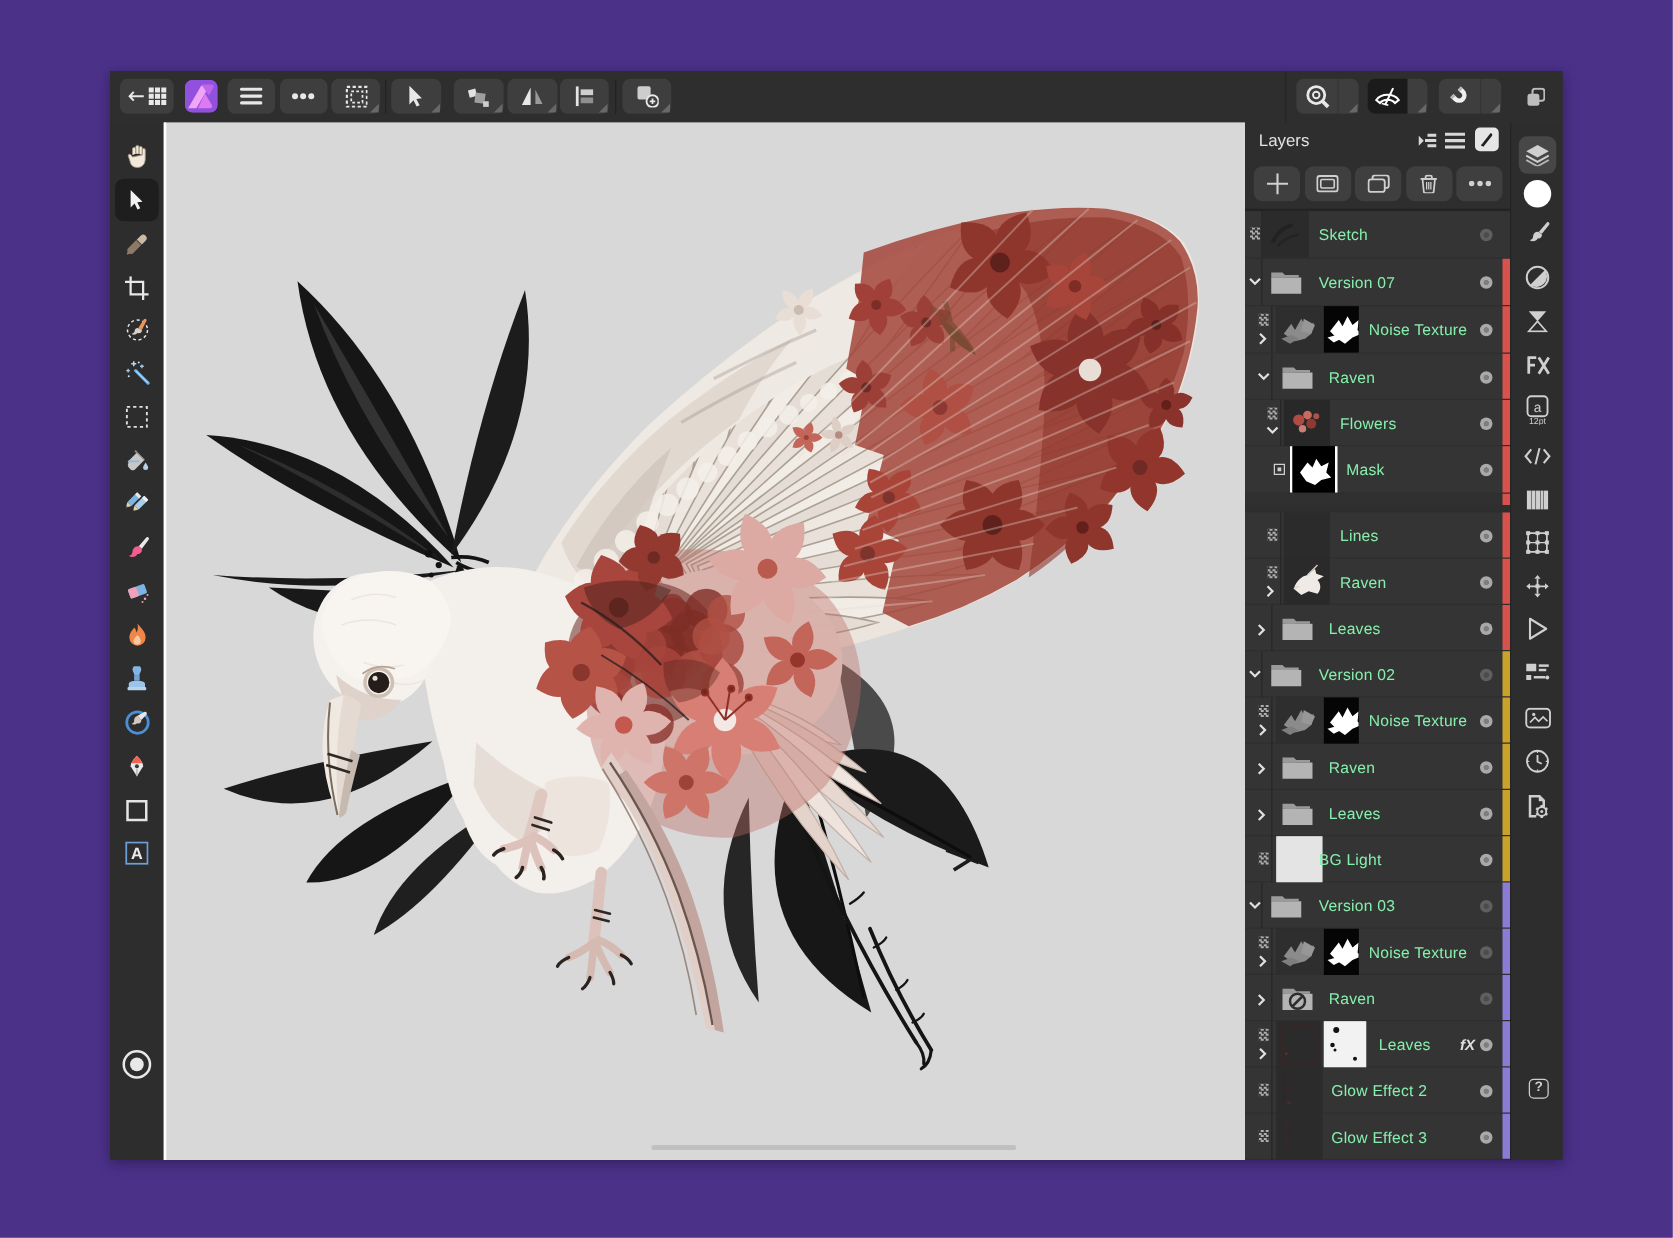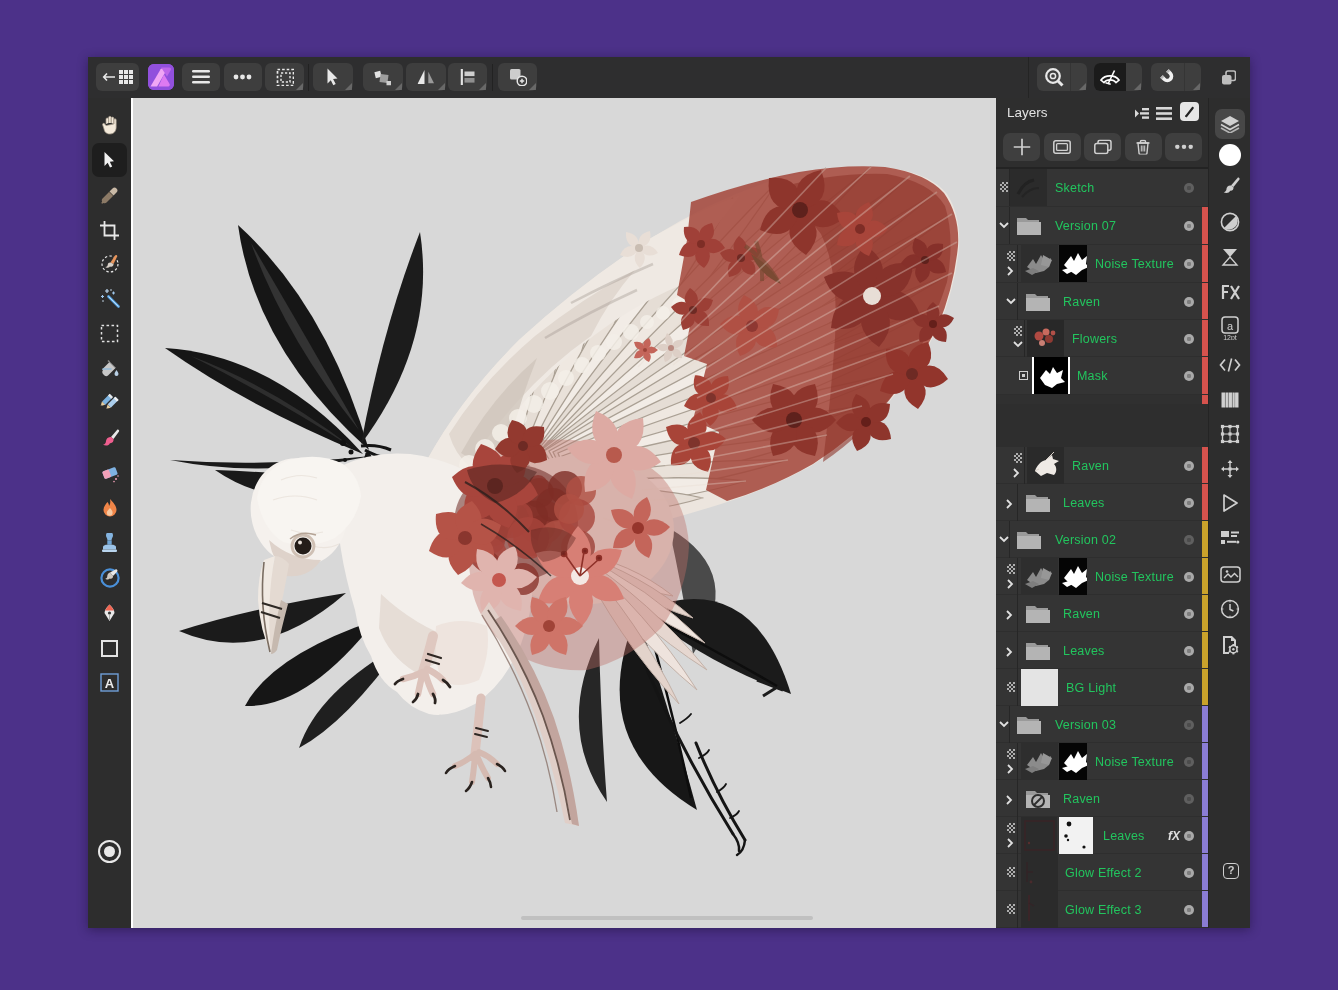--- a/index.html
+++ b/index.html
@@ -9,21 +9,21 @@
 #canvas{position:absolute;left:43px;top:41px;width:865px;height:830px;background:#d8d8d8}
 #lpanel{position:absolute;left:908px;top:41px;width:212px;height:830px;background:#2e2e2e}
 #rbar{position:absolute;left:1120px;top:41px;width:42px;height:830px;background:#2d2d2d;border-left:1px solid #242424}
 .btn{position:absolute;height:28px;top:6px;background:#3e3e3e;border-radius:6px}
 .btn svg{position:absolute;left:50%;top:50%;transform:translate(-50%,-50%)}
 .fold{position:absolute;right:1px;bottom:1px;width:0;height:0;border-style:solid;border-width:0 0 7px 7px;border-color:transparent transparent #8a8a8a transparent;opacity:.55}
 .vsep{position:absolute;top:7px;height:27px;width:1px;background:#222}
 .tool{position:absolute;left:0;width:43px;height:34px;display:flex;align-items:center;justify-content:center}
 .ricon{position:absolute;left:0;width:42px;height:30px;display:flex;align-items:center;justify-content:center}
 .row{position:absolute;left:0;width:212px;height:37px;background:#343434}
-.rname{position:absolute;top:12px;font-size:12.5px;color:#22c55e;letter-spacing:.2px}
+.rname{position:absolute;top:12px;font-size:12.5px;color:#86efac;letter-spacing:.2px}
 .tag{position:absolute;right:0;top:0;width:6px;height:37px}
 .dot{position:absolute;left:188px;top:14px;width:10px;height:10px;border-radius:50%;background:radial-gradient(circle at 50% 50%, #7e7e7e 0 28%, #a9a9a9 34% 100%)}
 .dotdim{position:absolute;left:188px;top:14px;width:10px;height:10px;border-radius:50%;background:radial-gradient(circle at 50% 50%, #4c4c4c 0 28%, #5f5f5f 34% 100%)}
 .thumb{position:absolute;top:0;height:37px;background:#2a2a2a;overflow:hidden}
 .chk{position:absolute;width:8px;height:10px;background:conic-gradient(#bbb 25%,transparent 0 50%,#bbb 0 75%,transparent 0);background-size:4px 4px;opacity:.9}
 </style></head>
 <body>
 <div id="app">
   <div id="topbar">
       <div class="btn" style="left:8px;width:43px">
@@ -801,20 +801,28 @@
             <rect width="100%" height="100%" fill="#000"></rect>
             <path d="M6 21l6-8 4 4 3-7 4 6 6-3-2 8 4 4-8 2-5 4-7-3z" fill="#fff"></path>
           </svg></div>
         <div class="abs" style="left:72px;top:0;width:2px;height:37px;background:#fff"></div>
         <div class="rname" style="left:81px">Mask</div>
         <div class="tag" style="background:#d5524d;height:37px"></div>
         <div class="dot"></div>
       </div>
       <div class="abs" style="left:0;top:297px;width:212px;height:9px;background:#303030"></div>
       <div class="abs" style="left:206px;top:297px;width:6px;height:9px;background:#d5524d"></div>
+      <div class="row" style="top:312px;height:36px">
+        <div class="chk" style="left:18px;top:13px"></div>
+        <div class="abs" style="left:28px;top:0;width:1px;height:37px;background:#262626"></div>
+        <div class="thumb" style="left:31px;width:37px;background:#2b2b2b"></div>
+        <div class="rname" style="left:76px">Lines</div>
+        <div class="tag" style="background:#d5524d;height:36px"></div>
+        <div class="dot"></div>
+      </div>
       <div class="row" style="top:349px;height:36px">
         <div class="chk" style="left:18px;top:6px"></div>
         <svg class="abs" style="left:17px;top:21px" width="7" height="10" viewBox="0 0 7 10">
           <path d="M1 1l4 4-4 4" stroke="#e0e0e0" stroke-width="1.8" fill="none"></path>
         </svg>
         <div class="abs" style="left:28px;top:0;width:1px;height:37px;background:#262626"></div>
         <div class="thumb" style="left:31px;width:37px;background:#2b2b2b"><svg width="37" height="37" viewBox="0 0 37 37">
             <rect width="100%" height="100%" fill="#2a2a2a"></rect>
             <path d="M8 24c2-6 6-10 11-11l6-5 1 4 6 2-5 3c3 3 3 8 0 11l-7-2-6 3z" fill="#efeae5"></path>
             <path d="M8 24l4-2M19 13l8-8" stroke="#d8d0c8" stroke-width="1"></path>
@@ -899,21 +907,21 @@
         <div class="rname" style="left:67px">Leaves</div>
         <div class="tag" style="background:#c9a22b;height:36px"></div>
         <div class="dot"></div>
       </div>
       <div class="row" style="top:571px;height:36px">
         <div class="chk" style="left:11px;top:13px"></div>
         <div class="abs" style="left:21px;top:0;width:1px;height:37px;background:#262626"></div>
         <div class="thumb" style="left:25px;width:37px;background:#e4e4e4"><svg width="37" height="37" viewBox="0 0 37 37">
             <rect width="100%" height="100%" fill="#e4e4e4"></rect>
           </svg></div>
-        <div class="rname" style="left:70px">BG Light</div>
+        <div class="rname" style="left:59px">BG Light</div>
         <div class="tag" style="background:#c9a22b;height:36px"></div>
         <div class="dot"></div>
       </div>
       <div class="row" style="top:608px;height:36px">
         <svg class="abs" style="left:3px;top:15px" width="10" height="7" viewBox="0 0 10 7">
           <path d="M1 1l4 4 4-4" stroke="#e0e0e0" stroke-width="1.8" fill="none"></path>
         </svg>
         <div class="abs" style="left:13px;top:0;width:1px;height:37px;background:#262626"></div>
         <svg class="abs" style="left:19px;top:8px" width="28" height="22" viewBox="0 0 28 22">
           <path d="M2 3h9l2 2h11v2H2z" fill="#9a9a9a"></path>

